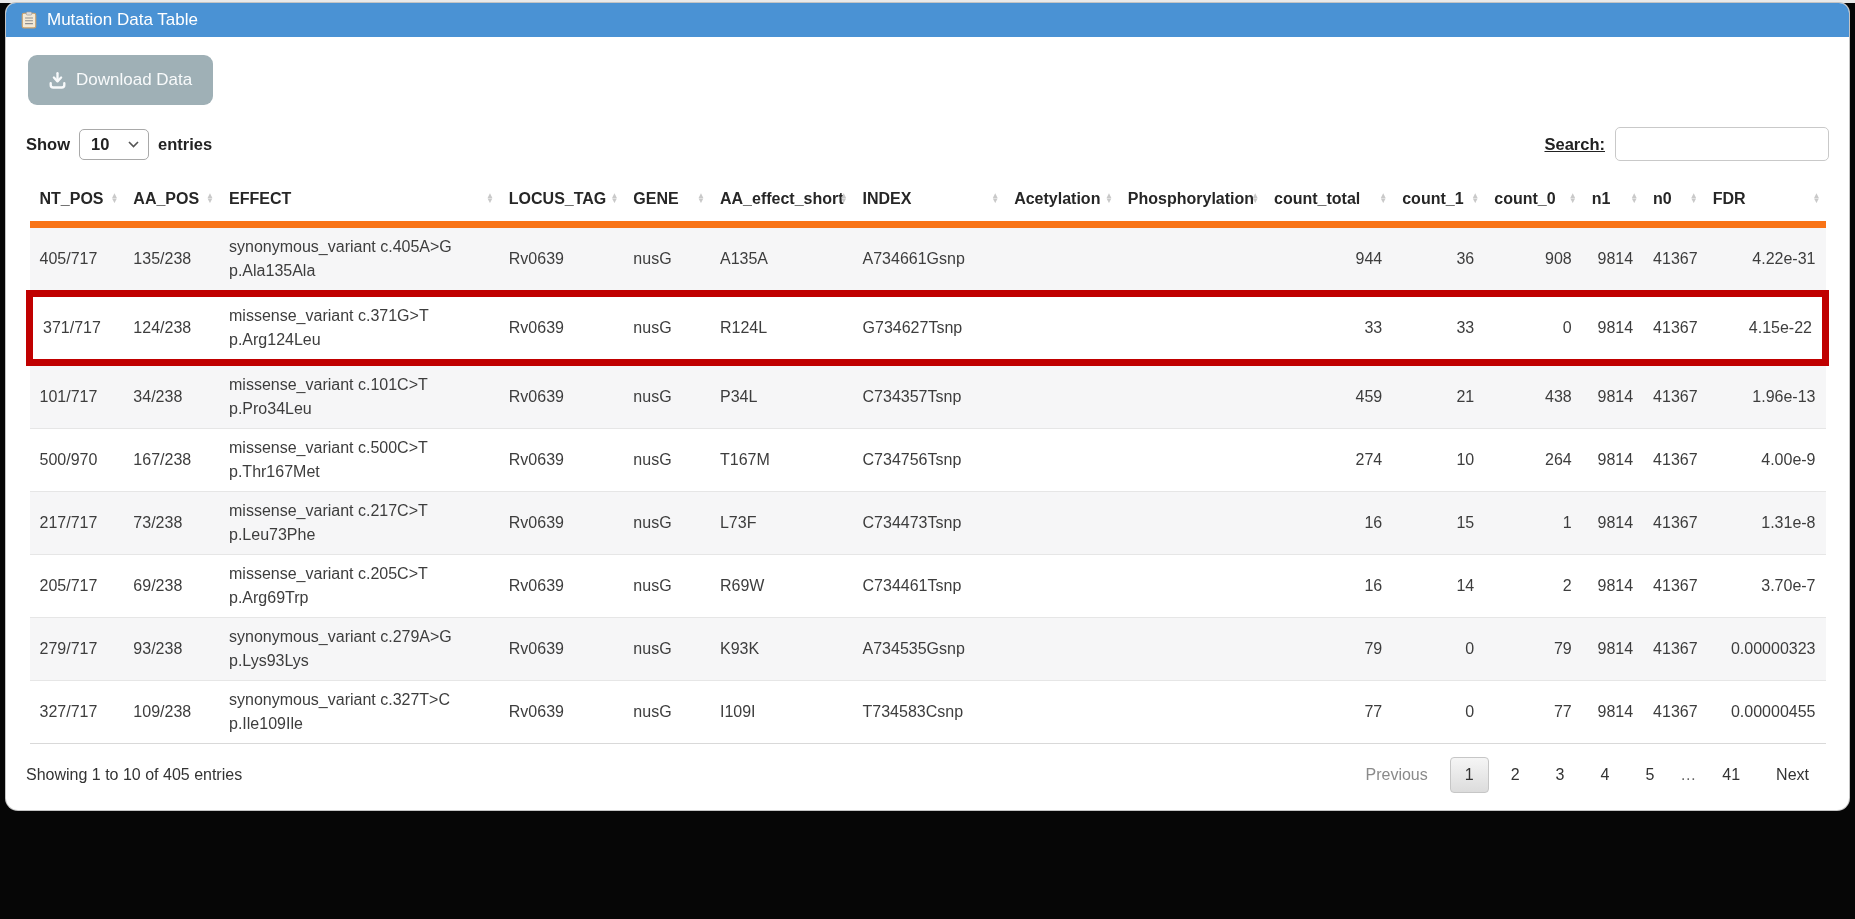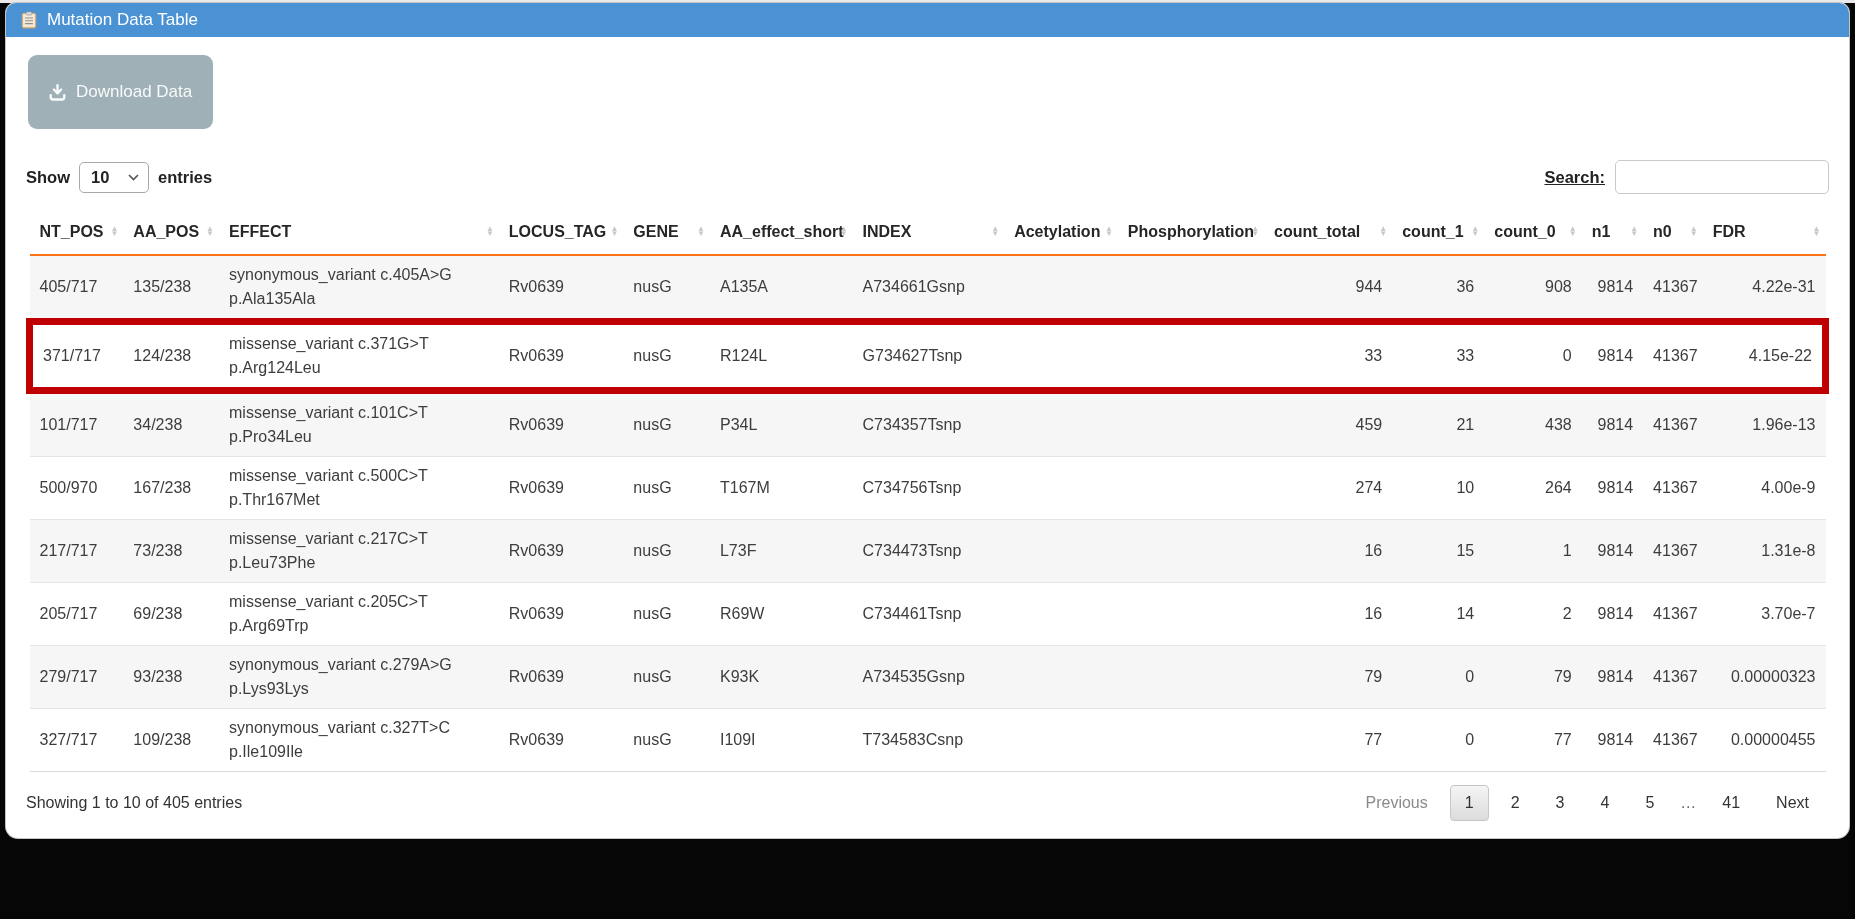--- a/index.html
+++ b/index.html
@@ -26,33 +26,33 @@
     align-items: center;
     gap: 10px;
   }
   .card-body { padding: 0 20px 0 20px; }
   .download-btn {
     margin: 18px 0 0 2px;
     background: var(--btn, #9fb0b6);
     color: #f8fafb;
     border: none;
     border-radius: 9px;
-    padding: 27px 21px;
+    padding: 15px 21px;
     font-size: 17px;
     font-family: inherit;
     display: inline-flex;
     align-items: center;
     gap: 10px;
     cursor: pointer;
   }
   .controls-row {
     display: flex;
     justify-content: space-between;
     align-items: center;
-    margin-top: 31px;
+    margin-top: 22px;
     font-size: 16.5px;
     font-weight: bold;
     color: #222222;
   }
   .length-group { display: flex; align-items: center; gap: 9px; }
   .select-box {
     border: 1px solid #a9a9a9;
     border-radius: 5px;
     padding: 5px 9px 5px 11px;
     width: 48px;
@@ -80,21 +80,21 @@
     border-collapse: collapse;
     table-layout: fixed;
     margin-top: 16px;
     font-size: 16px;
     color: #3d3d3d;
   }
   th {
     font-weight: bold;
     color: #262626;
     padding: 13px 22px 13px 10px;
-    border-bottom: 2px solid #f97316;
+    border-bottom: 7px solid #f97316;
     position: relative;
     white-space: nowrap;
     text-align: left;
     font-size: 16px;
   }
   th.al-right { text-align: left; }
   th.al-center { text-align: center; }
   .sort {
     position: absolute;
     right: 5px;

